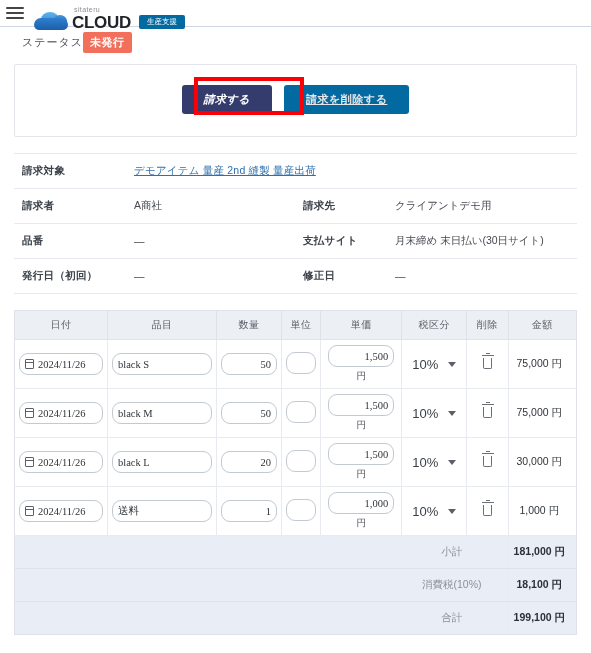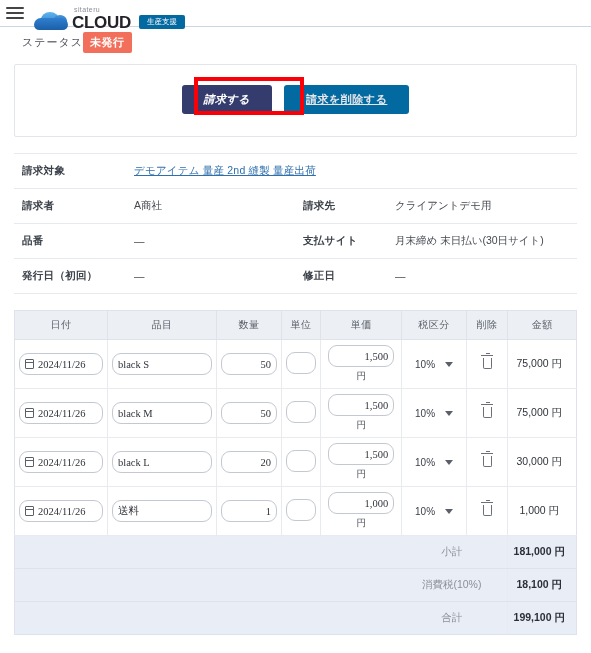--- a/index.html
+++ b/index.html
@@ -126,21 +126,21 @@
   .in-date { width:84px; gap:4px; }
   .in-item { width:100px; justify-content:flex-start; }
   .in-qty  { width:56px; justify-content:flex-end; }
   .in-unit { width:30px; }
   .in-price{ width:66px; justify-content:flex-end; }
   .cal-icon { width:9px;height:10px;border:1.3px solid #5a6068;border-radius:1px;position:relative;flex:none; }
   .cal-icon:before{content:"";position:absolute;left:-1.3px;top:1.5px;width:9px;height:1.3px;background:#5a6068;}
   .price-cell{ display:flex; align-items:center; justify-content:center; gap:3px;flex-direction:column;}
   .yen { font-size:9.5px; color:#4a4f57; }
   .tax-cell { display:flex; align-items:center; justify-content:center; gap:10px; cursor:pointer;}
-  .tax-val{font-size:10px;color:#3a3f46;}
+  .tax-val{font-size:13px;color:#3a3f46;}
   .trash {
     width:9px;height:11px;border:1.2px solid #6b7078;border-top:none;
     border-radius:0 0 2px 2px;position:relative;display:inline-block;cursor:pointer;
   }
   .trash:before{content:"";position:absolute;left:-2.2px;top:-3px;width:12px;height:1.2px;background:#6b7078;}
   .trash:after{content:"";position:absolute;left:2.5px;top:-5px;width:4px;height:1.2px;background:#6b7078;}
   .amt { text-align:right; padding-right:10px !important; color:#2f343a; }
 
   .sum-row td { background:#e9eef6; border-bottom:1px solid #dde3ec; padding:9px 4px; }
   .sum-blank { border-right:none !important; }

